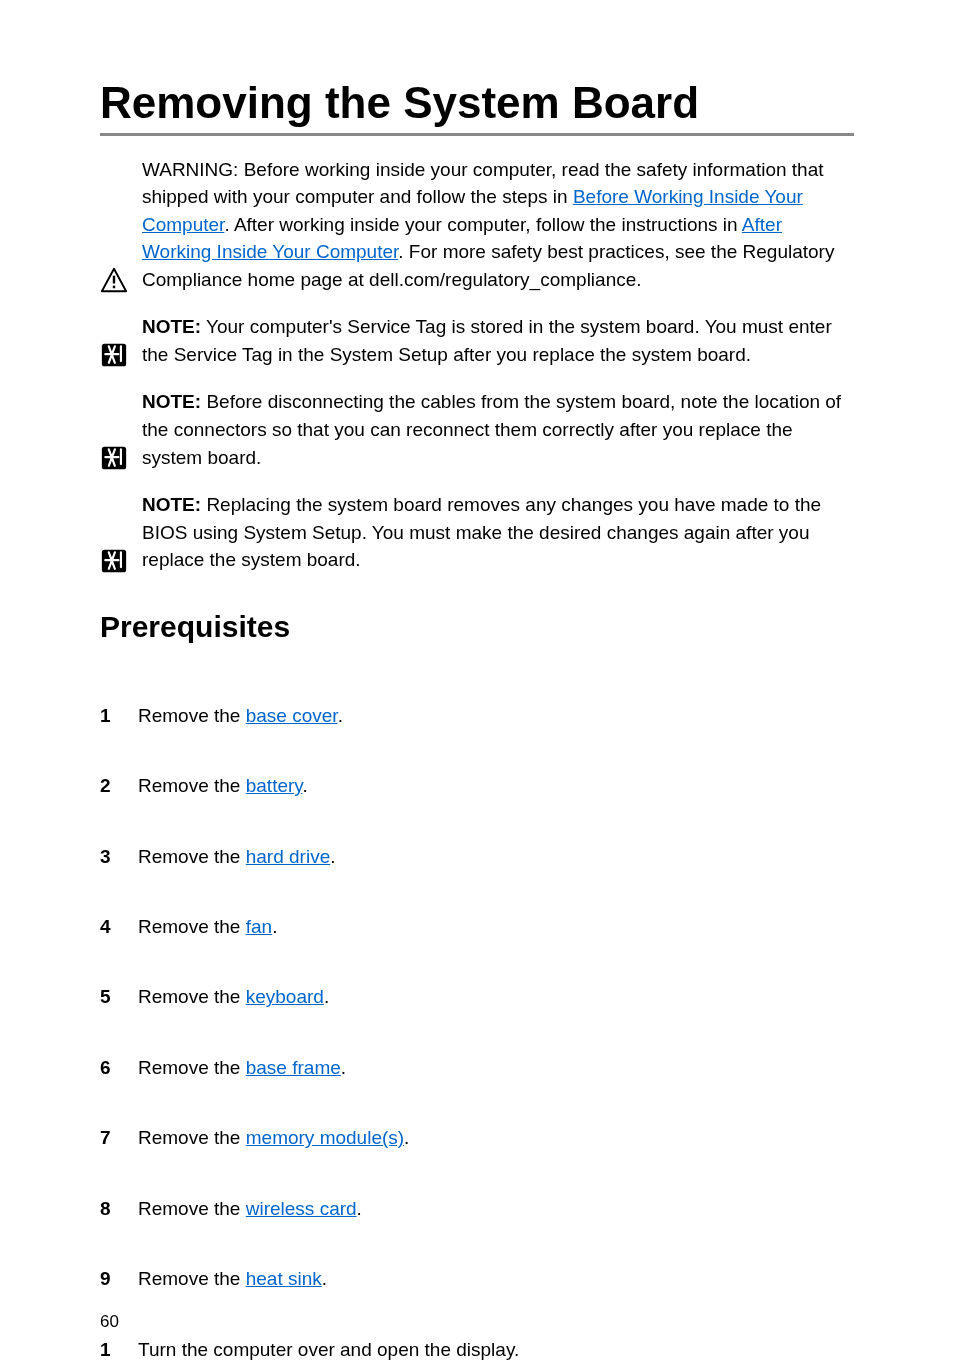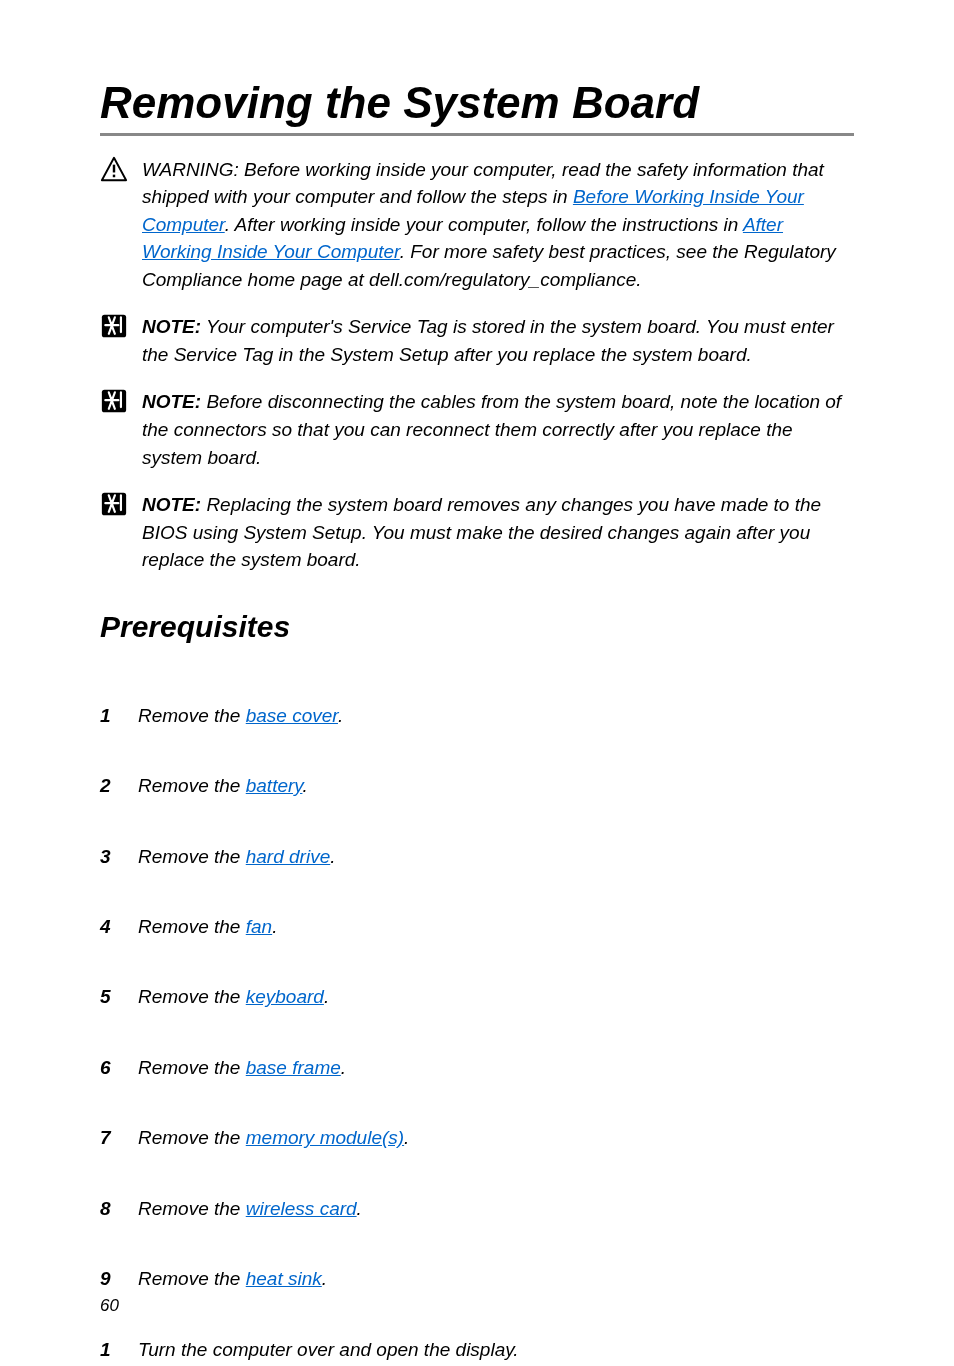--- a/index.html
+++ b/index.html
@@ -10,34 +10,33 @@
     color: #000;
     width: 954px;
     height: 1366px;
     box-sizing: border-box;
   }
   .page {
     padding: 78px 100px 0 100px;
     box-sizing: border-box;
     height: 100%;
     position: relative;
-    font-style: italic;
   }
   h1.title {
     font-size: 44px;
     font-weight: 700;
     letter-spacing: 0px;
     margin: 0 0 8px 0;
     padding-bottom: 4px;
     border-bottom: 3px solid #888;
     line-height: 1.15;
   }
   .callout {
     display: flex;
-    align-items: flex-start;
+    align-items: flex-end;
     margin-top: 20px;
     gap: 14px;
   }
   .callout .icon {
     flex: 0 0 28px;
     width: 28px;
     height: 26px;
     display: flex;
     align-items: flex-start;
     justify-content: center;
@@ -85,21 +84,21 @@
   ol.steps li .step-text {
     flex: 1;
     margin-top: 39px;
   }
   .icon svg {
     width: 28px;
     height: 26px;
   }
   .page-num {
     position: absolute;
-    bottom: 50px;
+    bottom: 34px;
     left: 100px;
     font-size: 17px;
   }
 </style>
 </head>
 <body>
 
 <div class="page">
 
   <h1 class="title">Removing the System Board</h1>

